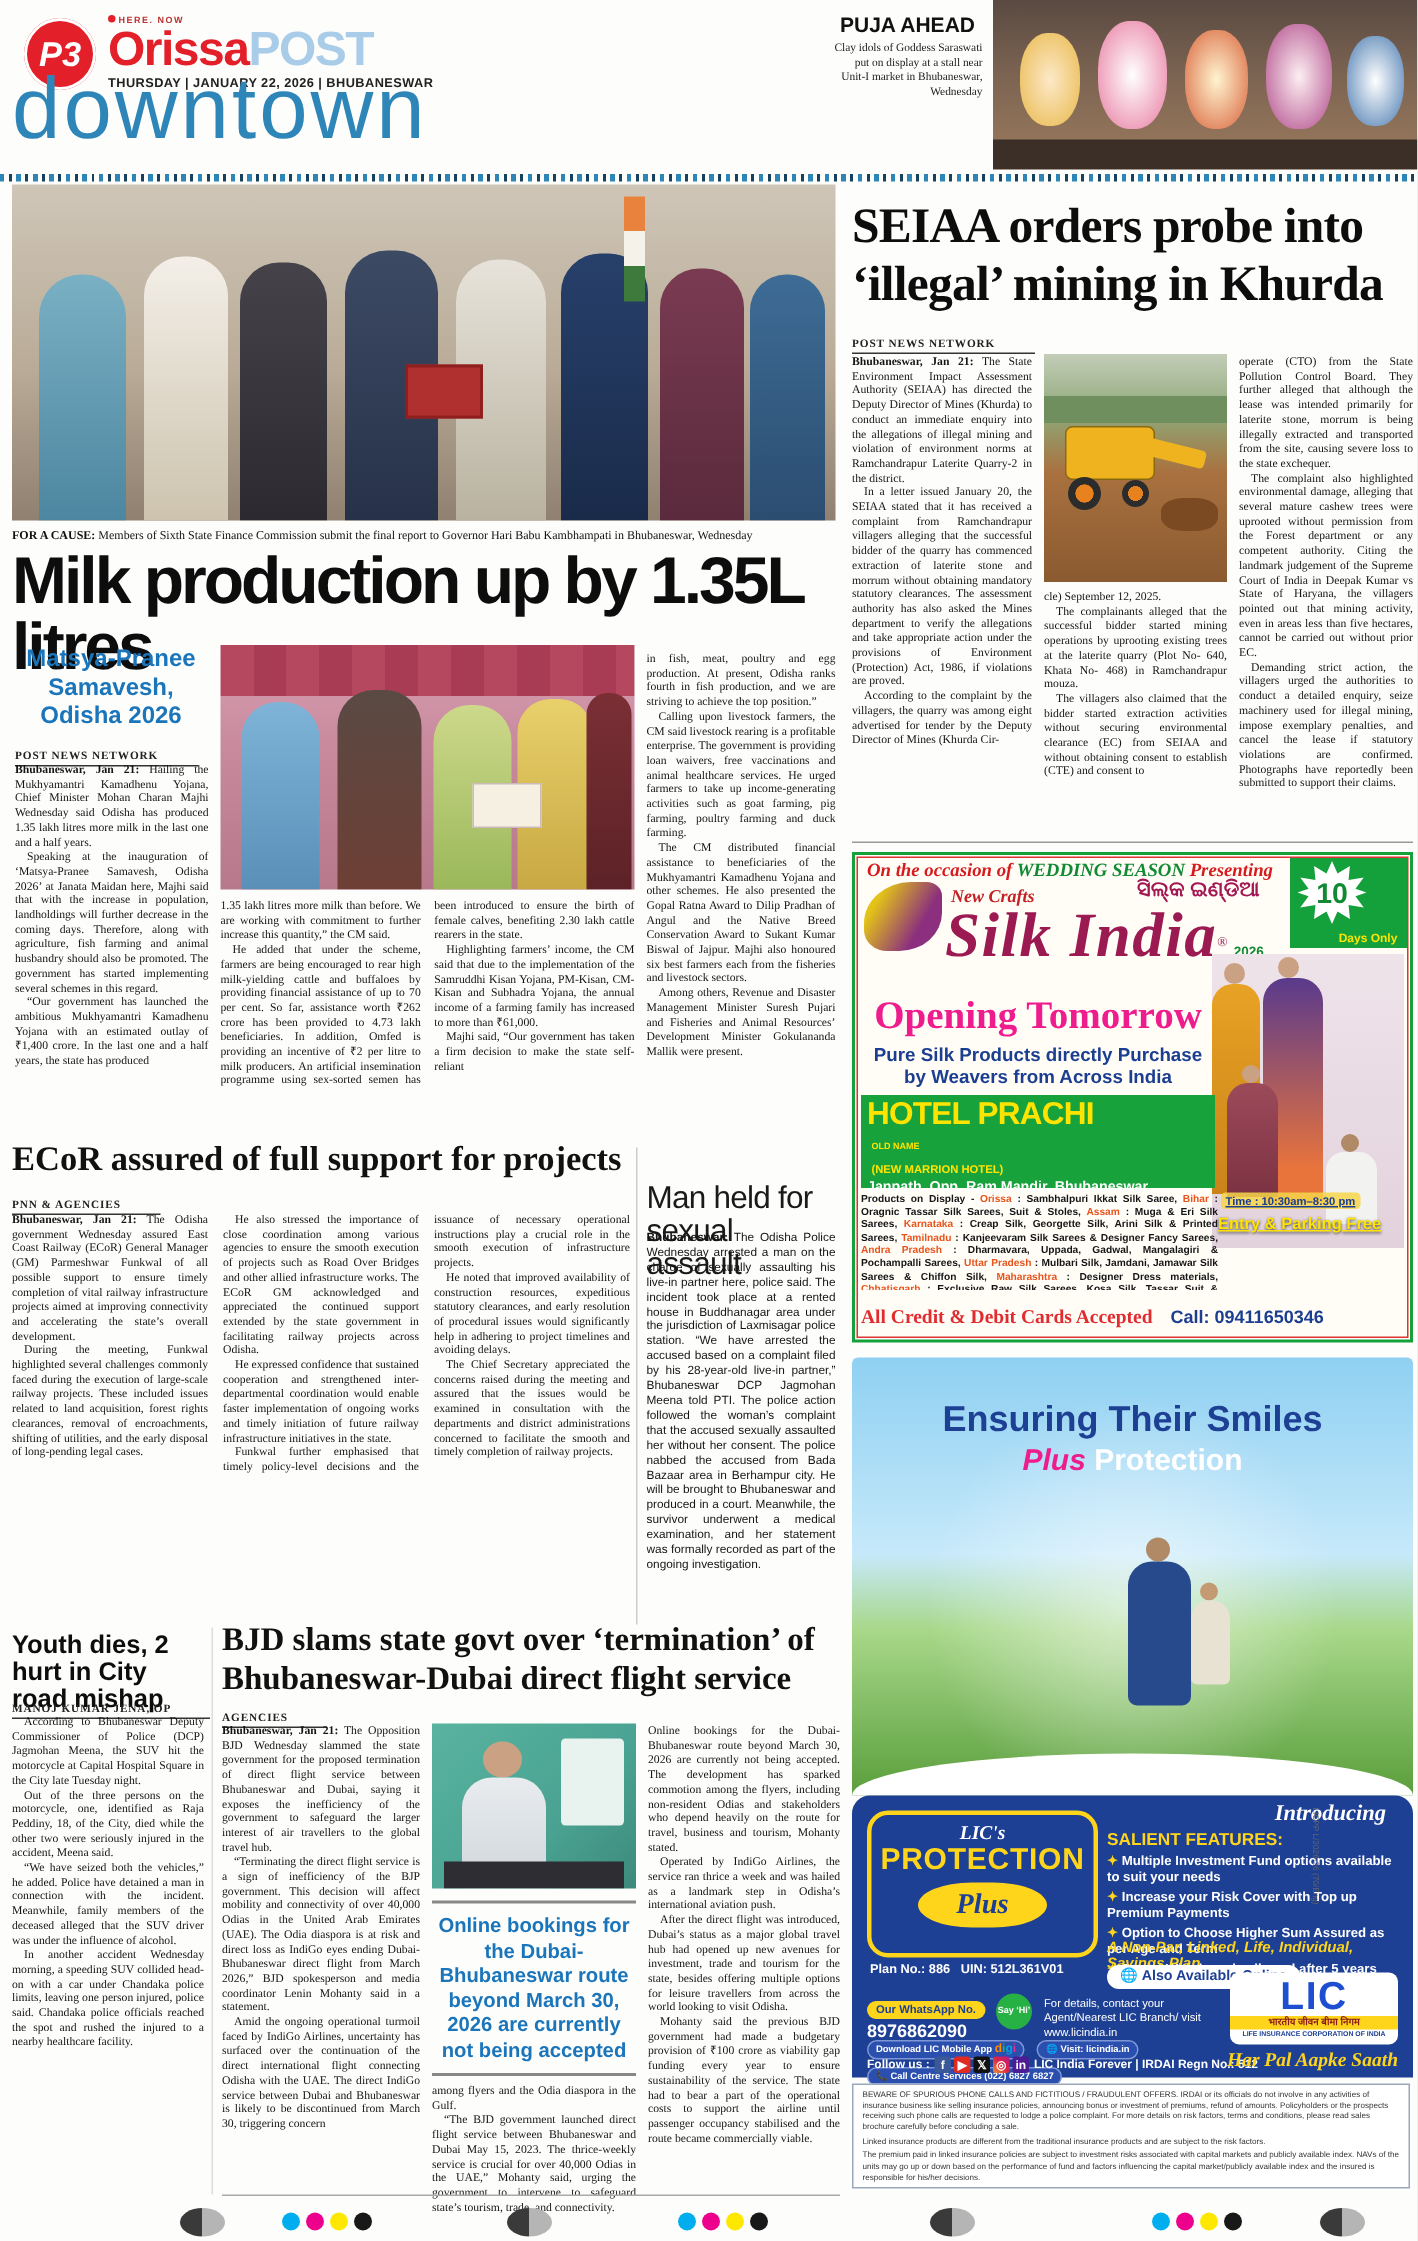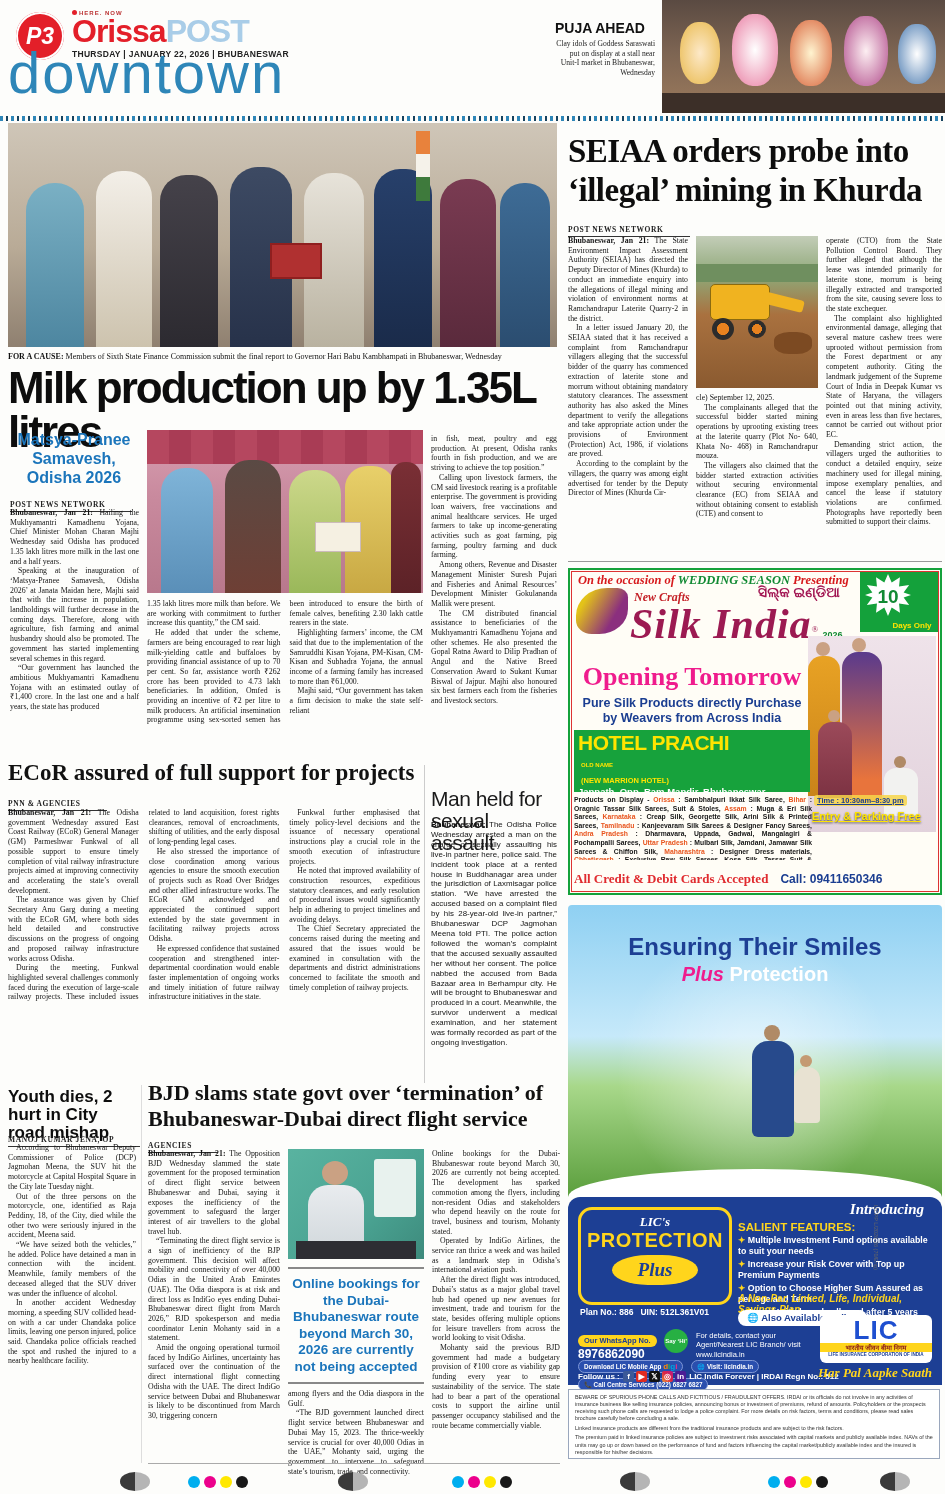--- a/index.html
+++ b/index.html
@@ -9,21 +9,21 @@
   
   .p3-badge{left:16px;top:12px;width:48px;height:48px;border-radius:50%;background:#e31f29;
             color:#fff;font:italic 800 23px/48px "Liberation Sans",sans-serif;text-align:center;
             box-shadow:0 0 0 2px #fff inset;}
   .tagline{font:700 6px "Liberation Sans",sans-serif;color:#b33;letter-spacing:1px;}
   .tagline .dot{display:inline-block;width:5px;height:5px;border-radius:50%;background:#e31f29;margin-right:2px;}
   .logo{font:800 32px/30px "Liberation Sans",sans-serif;letter-spacing:-1px;}
   .logo .orissa{color:#e31f29;} .logo .post{color:#a9cde8;}
   .dateline{margin-top:3px;font:700 8.5px "Liberation Sans",sans-serif;color:#222;letter-spacing:.3px;}
   .section-title{font:400 58px/58px "Liberation Sans",sans-serif;color:#2e86b8;letter-spacing:2px;}
-  .puja-title{font:800 14px "Liberation Sans",sans-serif;text-align:left;margin-top:12px;}
+  .puja-title{font:800 14px "Liberation Sans",sans-serif;text-align:center;}
   .puja-caption{font:400 7.6px/9.6px "Liberation Serif",serif;text-align:right;color:#222;margin-top:3px;}
   .dash-divider{height:5px;background:repeating-linear-gradient(90deg,#2e86b8 0 3px,transparent 3px 6px,#16425f 6px 8px,transparent 8px 11px);}
   
   .photo{overflow:hidden;position:absolute;}
   .photo i{position:absolute;display:block;}
   .caption{font:400 8px/10px "Liberation Serif",serif;color:#111;}
   .caption b{font-weight:700;}
   
   .hl-black{font:700 44px/44px "Liberation Sans",sans-serif;letter-spacing:-2px;color:#0d0d0d;}
   .hl-serif-big{font:800 33px/39px "Liberation Serif",serif;letter-spacing:-.5px;color:#0d0d0d;}
@@ -176,31 +176,30 @@
         <p>1.35 lakh litres more milk than before. We are working with commitment to further increase this quantity,” the CM said.</p>
         <p>He added that under the scheme, farmers are being encouraged to rear high milk-yielding cattle and buffaloes by providing financial assistance of up to 70 per cent. So far, assistance worth ₹262 crore has been provided to 4.73 lakh beneficiaries. In addition, Omfed is providing an incentive of ₹2 per litre to milk producers. An artificial insemination programme using sex-sorted semen has been introduced to ensure the birth of female calves, benefiting 2.30 lakh cattle rearers in the state.</p>
         <p>Highlighting farmers’ income, the CM said that due to the implementation of the Samruddhi Kisan Yojana, PM-Kisan, CM-Kisan and Subhadra Yojana, the annual income of a farming family has increased to more than ₹61,000.</p>
         <p>Majhi said, “Our government has taken a firm decision to make the state self-reliant</p>
       </div>
   </div>
   <div class="abs bodytxt" style="left:431px;top:434px;width:126px;height:322px;">
     <div class="cont">
         <p>in fish, meat, poultry and egg production. At present, Odisha ranks fourth in fish production, and we are striving to achieve the top position.”</p>
         <p>Calling upon livestock farmers, the CM said livestock rearing is a profitable enterprise. The government is providing loan waivers, free vaccinations and animal healthcare services. He urged farmers to take up income-generating activities such as goat farming, pig farming, poultry farming and duck farming.</p>
+        <p>The CM distributed financial assistance to beneficiaries of the Mukhyamantri Kamadhenu Yojana and other schemes. He also presented the Gopal Ratna Award to Dilip Pradhan of Angul and the Native Breed Conservation Award to Sukant Kumar Biswal of Jajpur. Majhi also honoured six best farmers each from the fisheries and livestock sectors.</p>
         <p>Among others, Revenue and Disaster Management Minister Suresh Pujari and Fisheries and Animal Resources’ Development Minister Gokulananda Mallik were present.</p>
-        <p>The CM distributed financial assistance to beneficiaries of the Mukhyamantri Kamadhenu Yojana and other schemes. He also presented the Gopal Ratna Award to Dilip Pradhan of Angul and the Native Breed Conservation Award to Sukant Kumar Biswal of Jajpur. Majhi also honoured six best farmers each from the fisheries and livestock sectors.</p>
       </div>
   </div>
 
   <div class="abs hl-serif-med" style="left:8px;top:760px;width:412px;">ECoR assured of full support for projects</div>
   <div class="abs" style="left:8px;top:792px;"><span class="byline">PNN &amp; AGENCIES</span></div>
   <div class="abs bodytxt cols3" style="left:8px;top:808px;width:412px;height:272px;">
     <p class="lead"><b>Bhubaneswar, Jan 21:</b><span> The Odisha government Wednesday assured East Coast Railway (ECoR) General Manager (GM) Parmeshwar Funkwal of all possible support to ensure timely completion of vital railway infrastructure projects aimed at improving connectivity and accelerating the state’s overall development.</span></p>
     <div>
-        <p>The assurance was given by Chief Secretary Anu Garg during a meeting with the ECoR GM, where both sides held detailed and constructive discussions on the progress of ongoing and proposed railway infrastructure works across Odisha.</p>
         <p>During the meeting, Funkwal highlighted several challenges commonly faced during the execution of large-scale railway projects. These included issues related to land acquisition, forest rights clearances, removal of encroachments, shifting of utilities, and the early disposal of long-pending legal cases.</p>
         <p>He also stressed the importance of close coordination among various agencies to ensure the smooth execution of projects such as Road Over Bridges and other allied infrastructure works. The ECoR GM acknowledged and appreciated the continued support extended by the state government in facilitating railway projects across Odisha.</p>
         <p>He expressed confidence that sustained cooperation and strengthened inter-departmental coordination would enable faster implementation of ongoing works and timely initiation of future railway infrastructure initiatives in the state.</p>
         <p>Funkwal further emphasised that timely policy-level decisions and the issuance of necessary operational instructions play a crucial role in the smooth execution of infrastructure projects.</p>
         <p>He noted that improved availability of construction resources, expeditious statutory clearances, and early resolution of procedural issues would significantly help in adhering to project timelines and avoiding delays.</p>
         <p>The Chief Secretary appreciated the concerns raised during the meeting and assured that the issues would be examined in consultation with the departments and district administrations concerned to facilitate the smooth and timely completion of railway projects.</p>
       </div>
   </div>
 
   <div class="abs vrule" style="left:424px;top:765px;height:318px;"></div>

